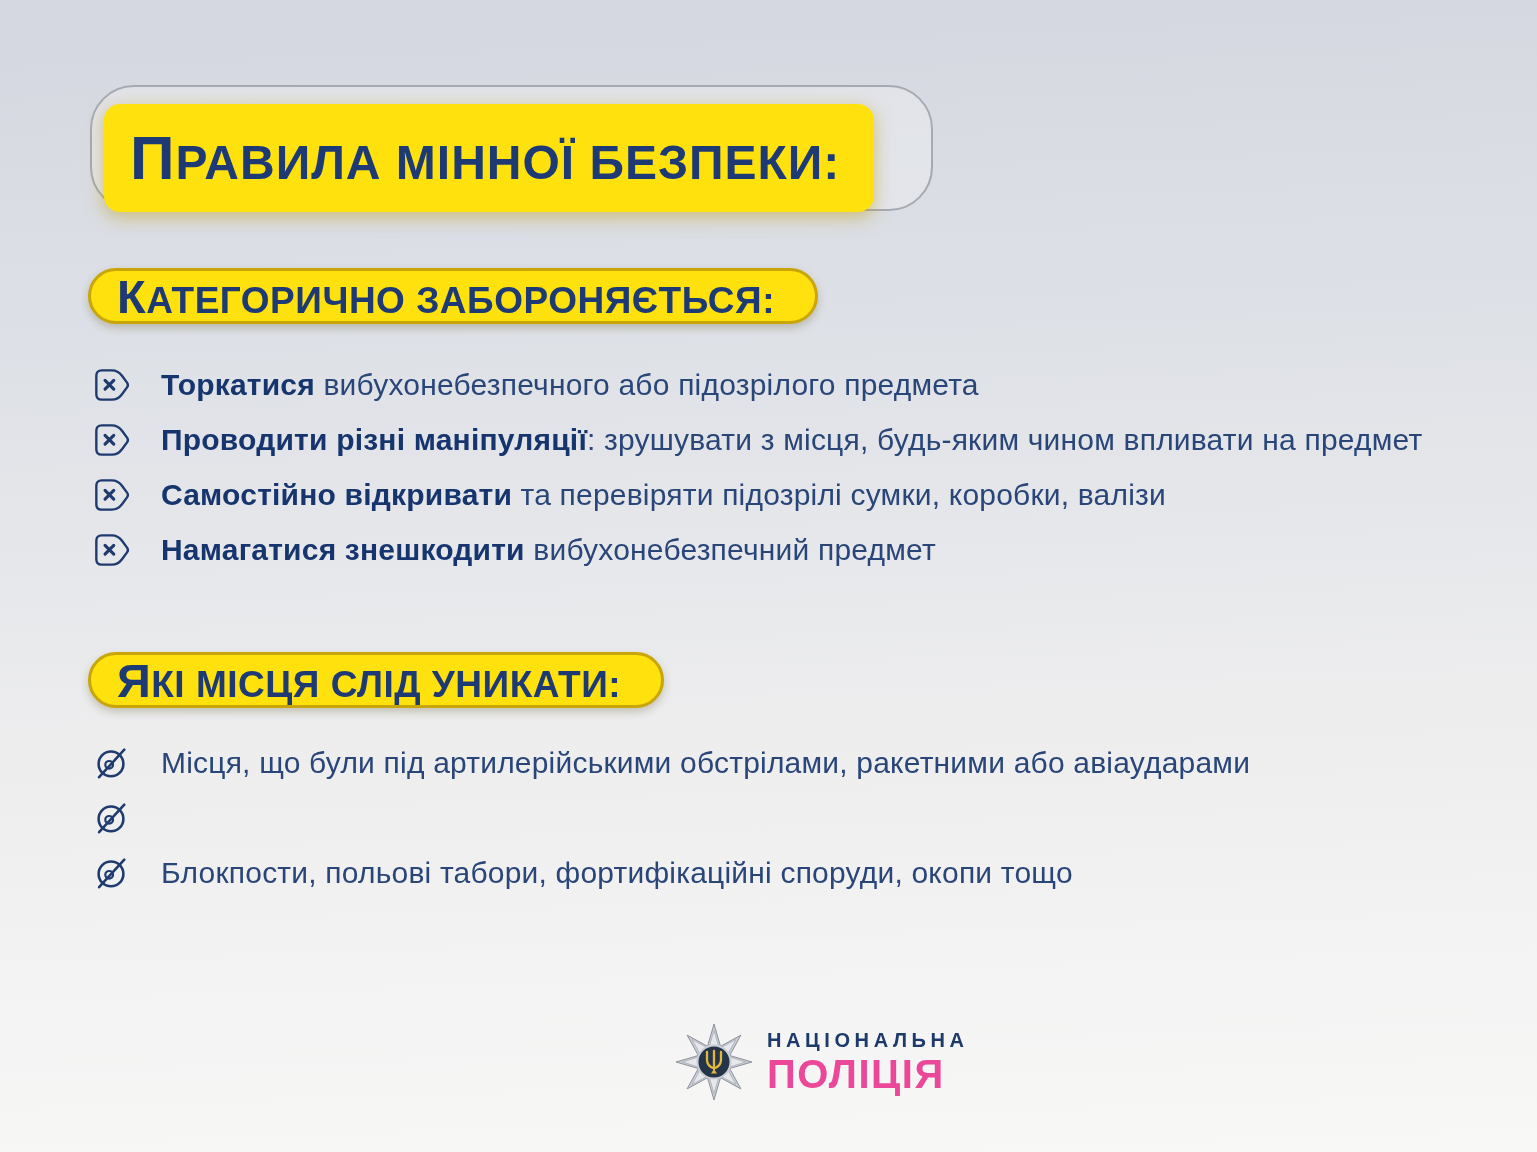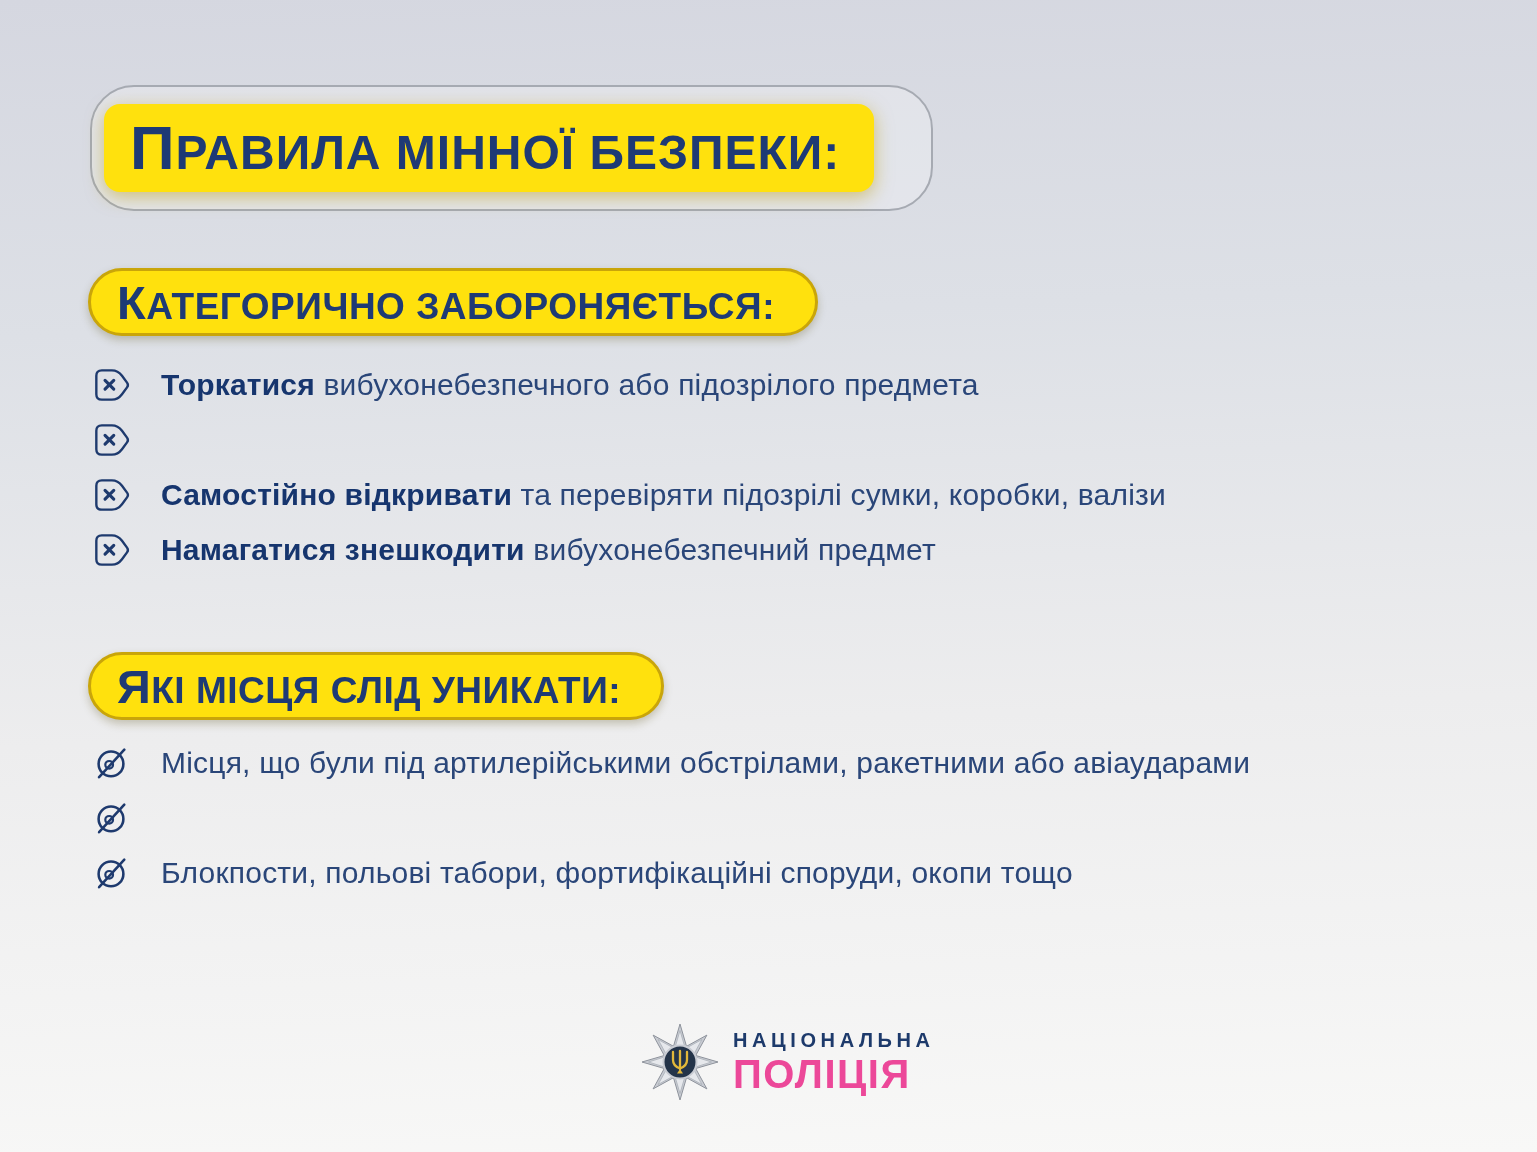--- a/index.html
+++ b/index.html
@@ -10,33 +10,33 @@
   }
   .stage{position:absolute;inset:0;}
 
   
   .title-frame{
     position:absolute;left:90px;top:85px;width:843px;height:126px;
     border:2px solid #a6aab2;border-radius:44px;background:rgba(255,255,255,0.25);
     box-sizing:border-box;
   }
   .title-pill{
-    position:absolute;left:104px;top:104px;height:88px;padding:0 34px 0 26px;
+    position:absolute;left:104px;top:104px;height:108px;padding:0 34px 0 26px;
     background:#FFE10D;border-radius:16px;display:flex;align-items:center;
     box-shadow:0 5px 18px rgba(190,155,10,0.5);
   }
   .title-text{
     display:block;font-size:48px;font-weight:700;color:#1E3A75;
     letter-spacing:1px;line-height:1;white-space:nowrap;
   }
   .title-text::first-letter{font-size:62px;}
 
   
   .section-pill{
-    position:absolute;height:68px;padding:0 40px 0 26px;
+    position:absolute;height:56px;padding:0 40px 0 26px;
     background:#FFE10D;border:3px solid #C9A50A;border-radius:40px;
     display:flex;align-items:center;box-sizing:border-box;
     box-shadow:0 4px 9px rgba(90,80,20,0.28);
   }
   #section-pill-0{left:88px;top:268px;}
   #section-pill-1{left:88px;top:652px;}
   .section-heading{
     display:block;font-size:37px;font-weight:700;color:#1E3A75;
     letter-spacing:0.5px;line-height:1;white-space:nowrap;
   }
@@ -48,21 +48,21 @@
   #list-1{top:735px;}
   .row{display:flex;align-items:center;height:55px;}
   .row-icon{width:46px;height:46px;flex:0 0 46px;display:flex;align-items:center;justify-content:center;}
   .row-text{
     margin-left:27px;font-size:30px;color:#2A4679;white-space:nowrap;
     letter-spacing:0.2px;line-height:1;
   }
   .row-text .b{font-weight:700;color:#16356E;}
 
   
-  .footer{position:absolute;left:640px;top:1022px;display:flex;align-items:center;}
+  .footer{position:absolute;left:674px;top:1022px;display:flex;align-items:center;}
   .badge{width:80px;height:80px;flex:0 0 80px;}
   .org{margin-left:13px;}
   .org-line1{font-size:20px;font-weight:700;letter-spacing:4.6px;color:#1D3A6B;line-height:1.1;}
   .org-line2{font-size:40px;font-weight:700;letter-spacing:1.5px;color:#ec4899;line-height:1.05;margin-top:2px;}
 </style>
 </head>
 <body>
 
 <div class="stage">
 
@@ -85,20 +85,21 @@
         </span>
         <span class="row-text"><span class="b">Торкатися</span><span> вибухонебезпечного або підозрілого предмета</span></span>
       </div>
       <div class="row">
         <span class="row-icon">
           <svg viewBox="0 0 48 48" width="44" height="44">
             <path d="M14,8 h11 c5,0 8,2 11,6 l5.5,7.4 c1.2,1.6 1.2,3.6 0,5.2 L36,34 c-3,4 -6,6 -11,6 H14 c-4,0 -6,-2 -6,-6 V14 c0,-4 2,-6 6,-6 Z" fill="none" stroke="#1E3A6E" stroke-width="2.6"></path>
             <path d="M17.5,19 L27,28.5 M27,19 L17.5,28.5" stroke="#1E3A6E" stroke-width="3.4" stroke-linecap="round"></path>
           </svg>
         </span>
+        <span class="row-text"><span class="b">Проводити різні маніпуляції</span><span>: зрушувати з місця, будь-яким чином впливати на предмет</span></span>
       </div>
       <div class="row">
         <span class="row-icon">
           <svg viewBox="0 0 48 48" width="44" height="44">
             <path d="M14,8 h11 c5,0 8,2 11,6 l5.5,7.4 c1.2,1.6 1.2,3.6 0,5.2 L36,34 c-3,4 -6,6 -11,6 H14 c-4,0 -6,-2 -6,-6 V14 c0,-4 2,-6 6,-6 Z" fill="none" stroke="#1E3A6E" stroke-width="2.6"></path>
             <path d="M17.5,19 L27,28.5 M27,19 L17.5,28.5" stroke="#1E3A6E" stroke-width="3.4" stroke-linecap="round"></path>
           </svg>
         </span>
         <span class="row-text"><span class="b">Самостійно відкривати</span><span> та перевіряти підозрілі сумки, коробки, валізи</span></span>
       </div>

